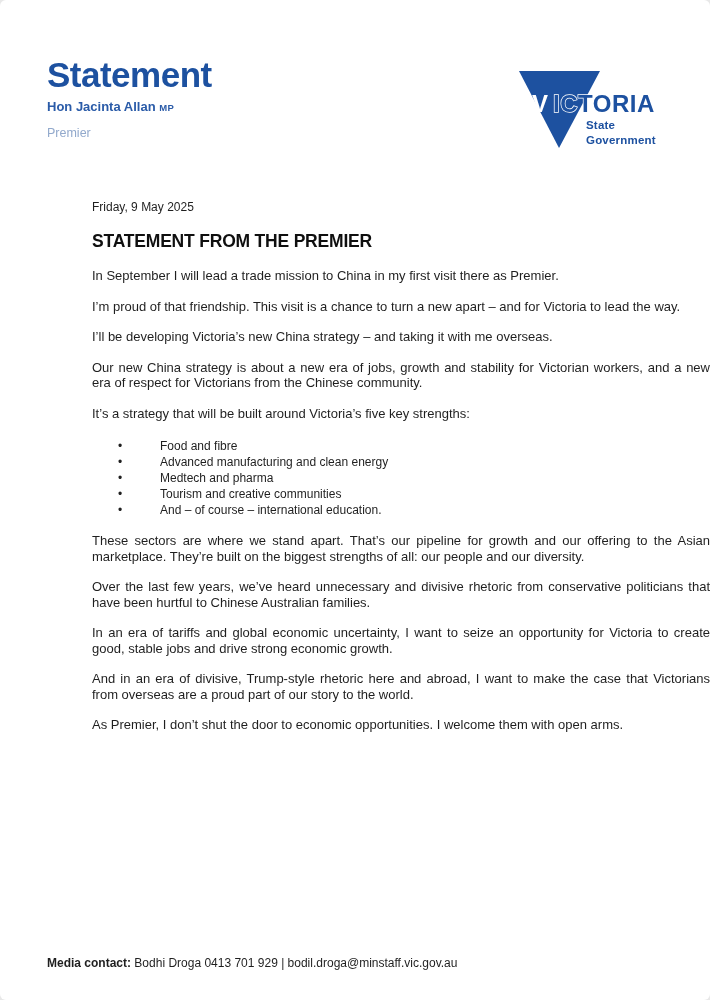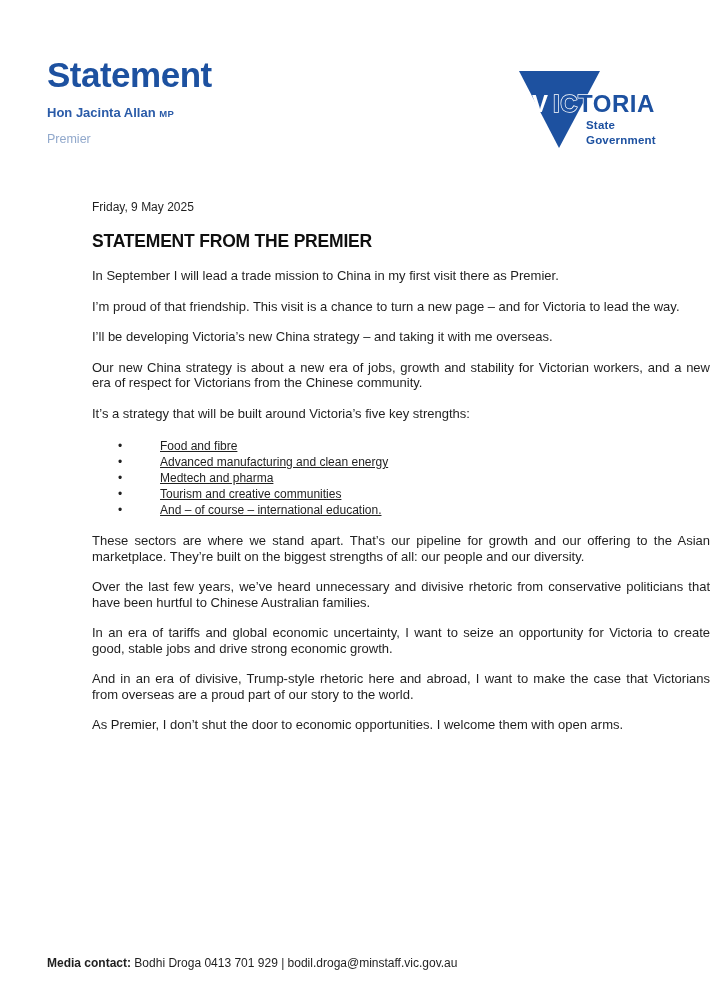--- a/index.html
+++ b/index.html
@@ -4,33 +4,34 @@
 <style>
   html, body { margin: 0; padding: 0; background: #e8e8e8; }
   .page {
     position: relative;
     width: 710px;
     height: 1000px;
     background: #ffffff;
     margin: 0 auto;
     font-family: "Liberation Sans", sans-serif;
     overflow: hidden;
+    border-radius: 6px;
   }
 
   
   .letterhead { position: absolute; top: 57px; left: 47px; }
   .masthead {
     font-size: 35px;
     font-weight: bold;
     letter-spacing: -0.5px;
     color: #1d51a0;
     line-height: 36px;
   }
   .author {
-    margin-top: 13px;
+    margin-top: 7px;
     font-size: 13px;
     font-weight: bold;
     color: #2a5ba8;
     line-height: 14px;
   }
   .author .postnominal { font-size: 9.5px; letter-spacing: 0.3px; }
   .role {
     font-size: 12.5px;
     color: #92a9cc;
     line-height: 14px;
@@ -49,21 +50,21 @@
     letter-spacing: -0.2px;
     margin: 0 0 16px 0;
     line-height: 21px;
   }
   .para {
     font-size: 13px;
     line-height: 15.5px;
     text-align: justify;
     margin: 0 0 15px 0;
   }
-  ul.strengths { list-style: none; margin: 0 0 15px 0; padding: 2px 0 0 0; text-decoration: underline; }
+  ul.strengths { list-style: none; margin: 0 0 15px 0; padding: 2px 0 0 0; }
   ul.strengths li {
     position: relative;
     padding-left: 68px;
     font-size: 12px;
     line-height: 16px;
   }
   ul.strengths li::before {
     content: "\2022";
     position: absolute;
     left: 26px;
@@ -102,21 +103,21 @@
     <text x="40" y="52" font-family="Liberation Sans, sans-serif" font-size="24" font-weight="bold" fill="#1d51a0" stroke="#ffffff" stroke-width="1.4" paint-order="stroke" letter-spacing="0.5">ICTORIA</text>
     <text x="73" y="69" font-family="Liberation Sans, sans-serif" font-size="11.5" font-weight="bold" fill="#1d51a0" letter-spacing="0.2">State</text>
     <text x="73" y="84" font-family="Liberation Sans, sans-serif" font-size="11.5" font-weight="bold" fill="#1d51a0" letter-spacing="0.2">Government</text>
   </svg>
 
   <div class="content">
     <p class="date">Friday, 9 May 2025</p>
     <h1 class="doc-title">STATEMENT FROM THE PREMIER</h1>
 
     <p class="para">In September I will lead a trade mission to China in my first visit there as Premier.</p>
-    <p class="para">I’m proud of that friendship. This visit is a chance to turn a new page – and for Victoria to lead the way.</p>
+    <p class="para">I’m proud of that friendship. This visit is a chance to turn a new apart – and for Victoria to lead the way.</p>
     <p class="para">I’ll be developing Victoria’s new China strategy – and taking it with me overseas.</p>
     <p class="para">Our new China strategy is about a new era of jobs, growth and stability for Victorian workers, and a new era of respect for Victorians from the Chinese community.</p>
     <p class="para">It’s a strategy that will be built around Victoria’s five key strengths:</p>
 
     <ul class="strengths">
       <li>Food and fibre</li>
       <li>Advanced manufacturing and clean energy</li>
       <li>Medtech and pharma</li>
       <li>Tourism and creative communities</li>
       <li>And – of course – international education.</li>

